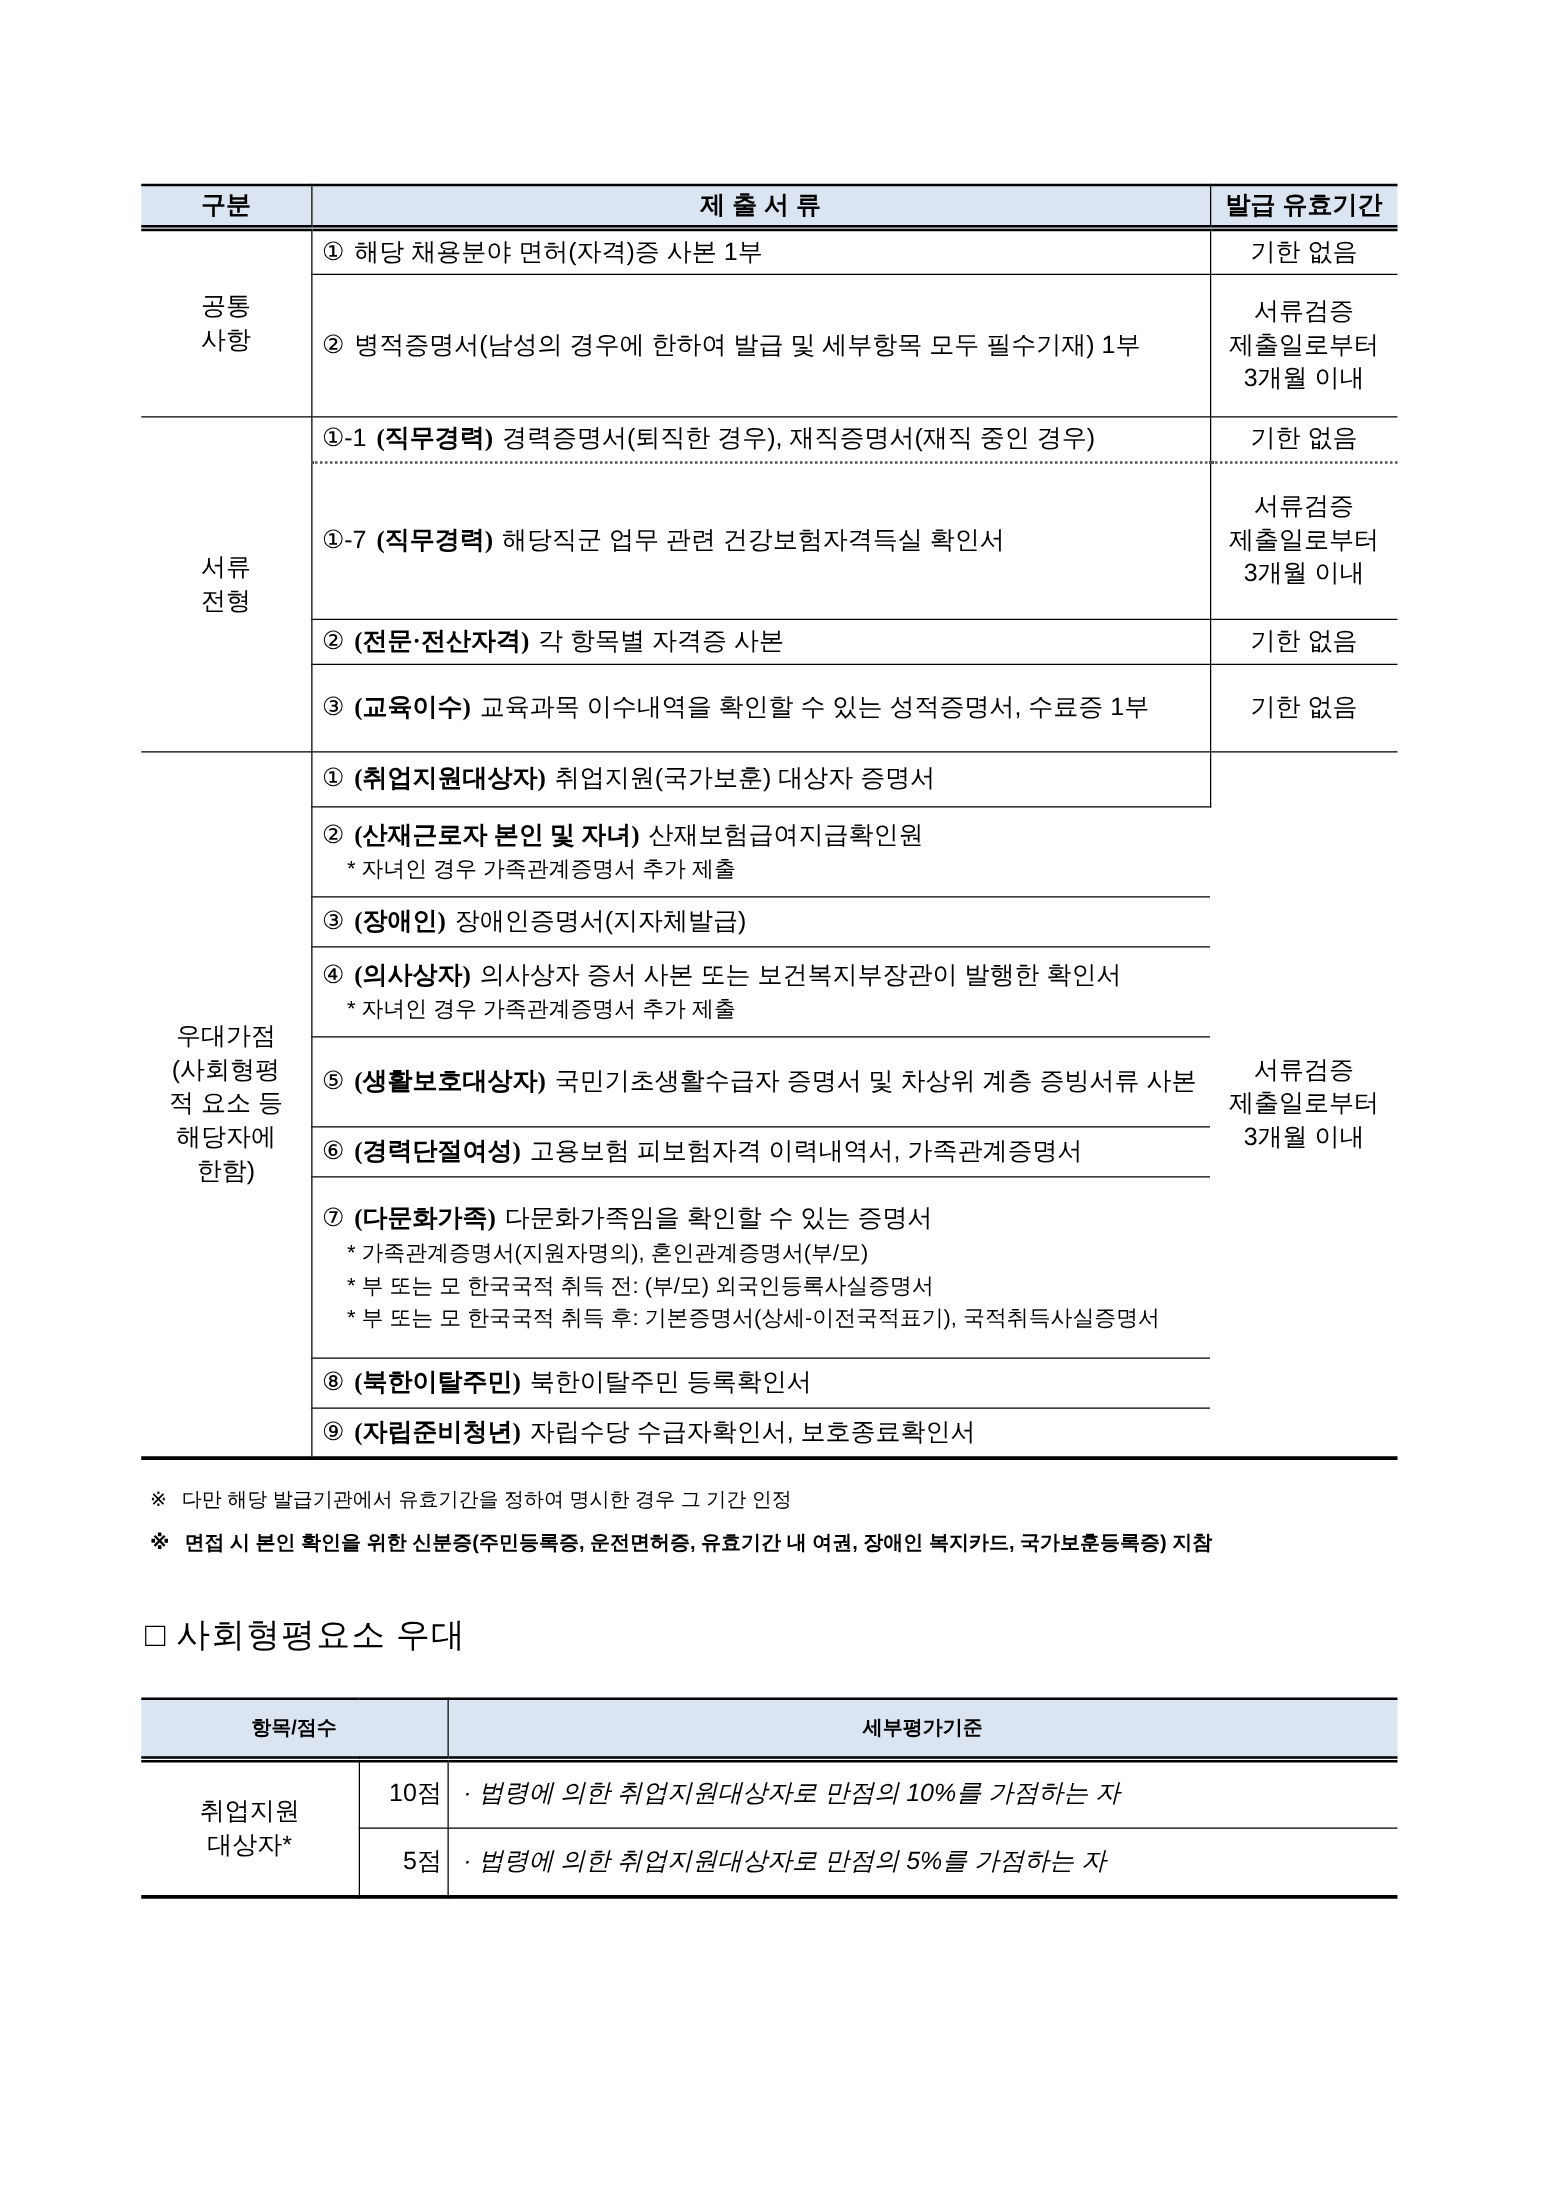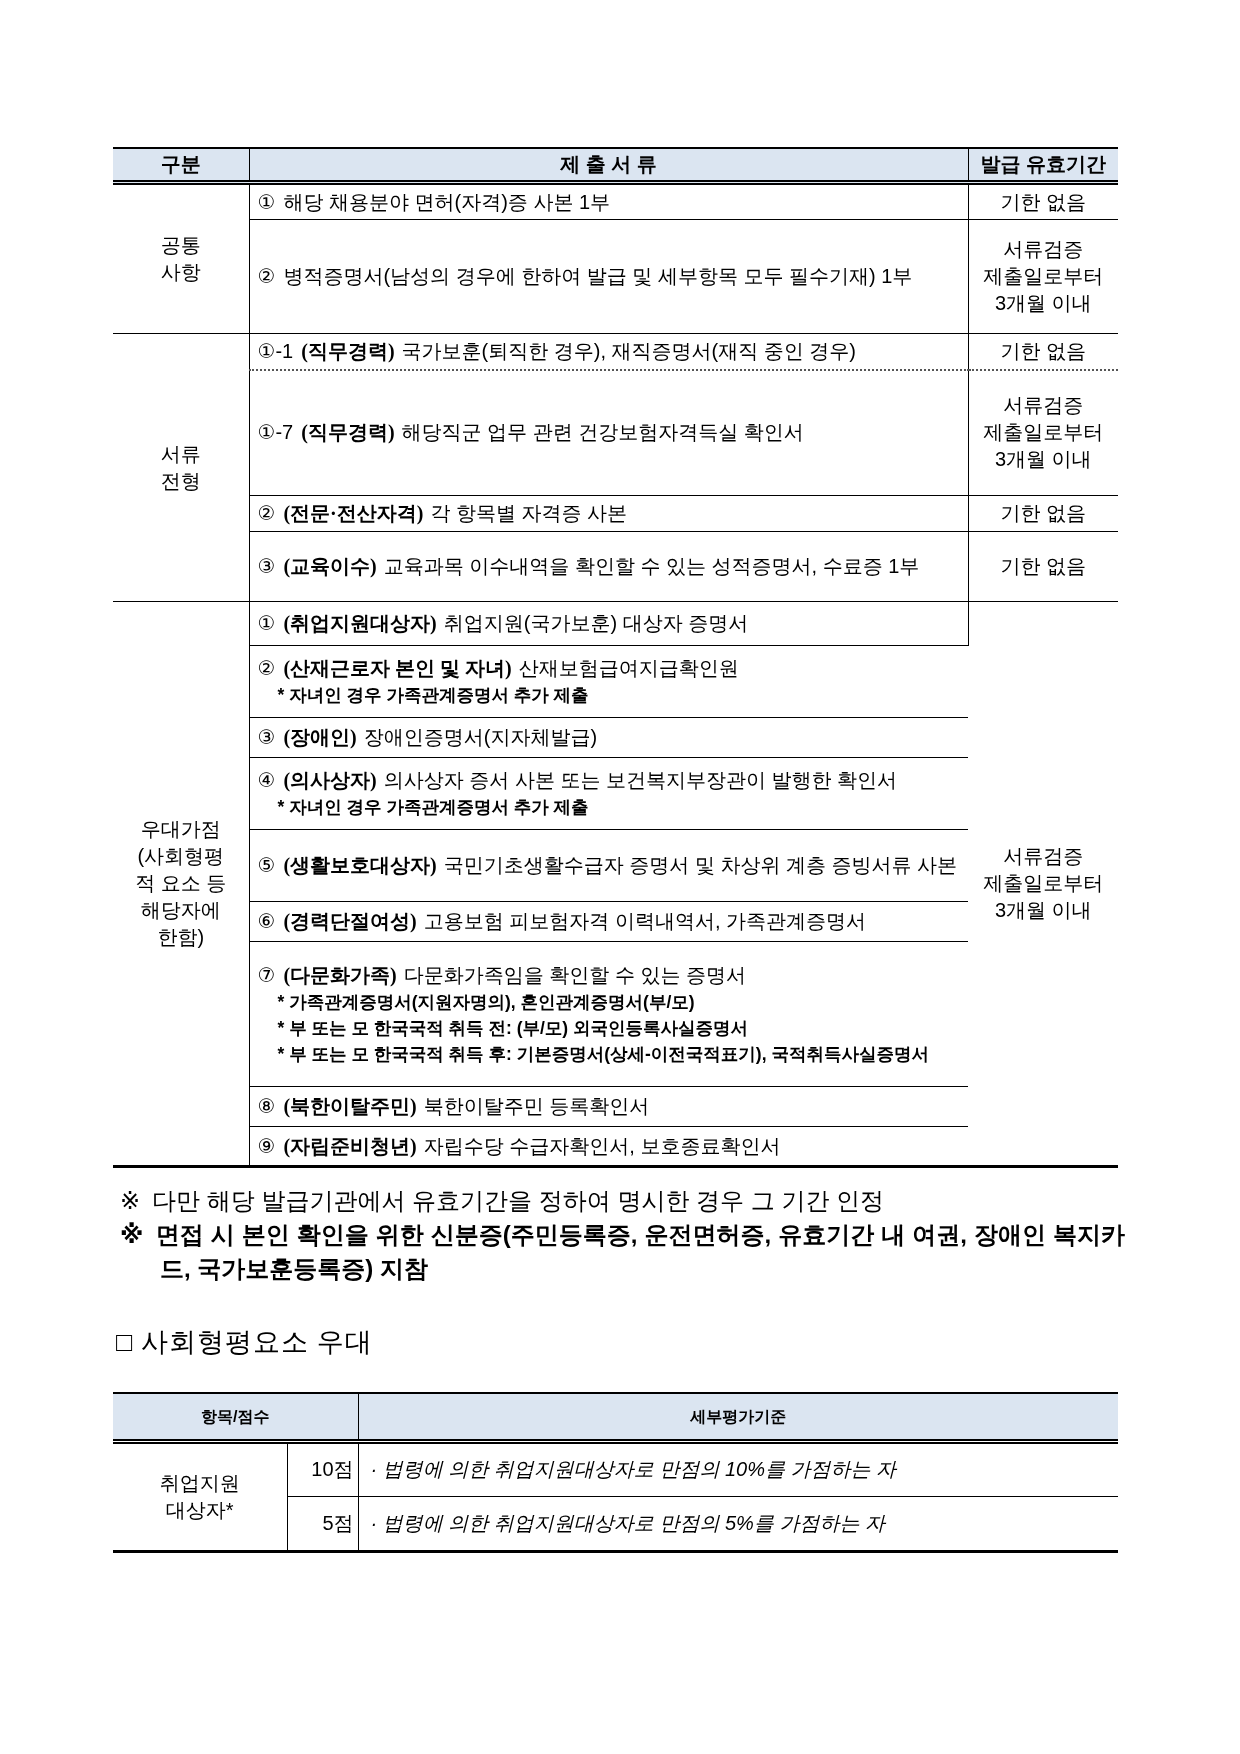--- a/index.html
+++ b/index.html
@@ -56,31 +56,30 @@
     text-align: justify;
   }
   .num { margin-right: 8px; }
   .cat { font-weight: bold; margin-right: 7px; font-family: Liberation Serif, serif; }
   .doc-note {
     font-size: 17.5px;
     line-height: 26px;
     padding-left: 34px;
     text-indent: -14px;
     text-align: justify;
-    font-weight: bold;
   }
   tr.dotted td { border-bottom: 2px dotted #555; }
 
   
   .h37{height:37px} .h114{height:114px} .h36{height:36px} .h126{height:126px}
   .h70{height:70px} .h44{height:44px} .h72{height:72px} .h40{height:40px}
   .h145{height:145px} .h55{height:55px}
 
   
-  .remarks { margin: 16px 0 0 113px; width: 1012px; font-size: 24px; line-height: 34px; }
+  .remarks { margin: 16px 0 0 113px; width: 1012px; font-size: 16px; line-height: 34px; }
   .remark { text-align: justify; }
   .remark-x   { padding-left: 47px; text-indent: -40px; }
   .remark-dash{ padding-left: 24px; text-indent: -16px; margin-top: 3px; }
   .remark-bold{ font-weight: bold; }
   .rm { margin-right: 12px; }
   .remark-dash .rm { margin-right: 8px; }
 
   
   .sec-heading {
     margin: 38px 0 0 116px;
@@ -130,21 +129,21 @@
         </td>
         <td class="cell-valid">서류검증
 제출일로부터
 3개월 이내</td>
       </tr>
 
       <tr class="h36 dotted">
         <td class="cell-group" rowspan="4" style="border-bottom:1px solid #000">서류
 전형</td>
         <td class="cell-doc">
-          <div class="doc-main"><span class="num">①-1</span><b class="cat">(직무경력)</b><span>국가보훈(퇴직한 경우), 재직증명서(재직 중인 경우)</span></div>
+          <div class="doc-main"><span class="num">①-1</span><b class="cat">(직무경력)</b><span>경력증명서(퇴직한 경우), 재직증명서(재직 중인 경우)</span></div>
         </td>
         <td class="cell-valid">기한 없음</td>
       </tr>
       <tr class="h126">
         <td class="cell-doc">
           <div class="doc-main"><span class="num">①-7</span><b class="cat">(직무경력)</b><span>해당직군 업무 관련 건강보험자격득실 확인서</span></div>
         </td>
         <td class="cell-valid">서류검증
 제출일로부터
 3개월 이내</td>

